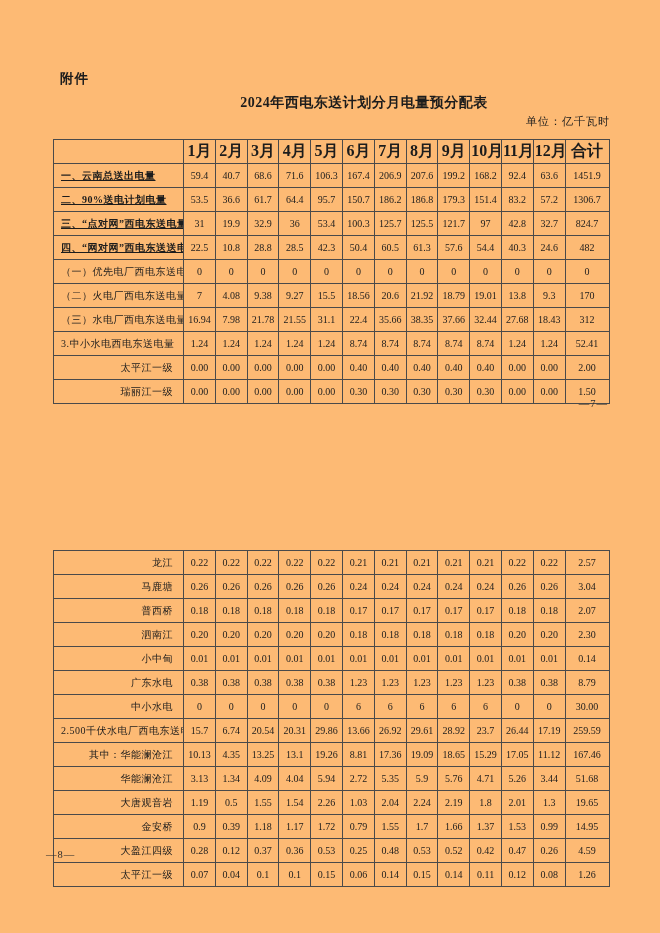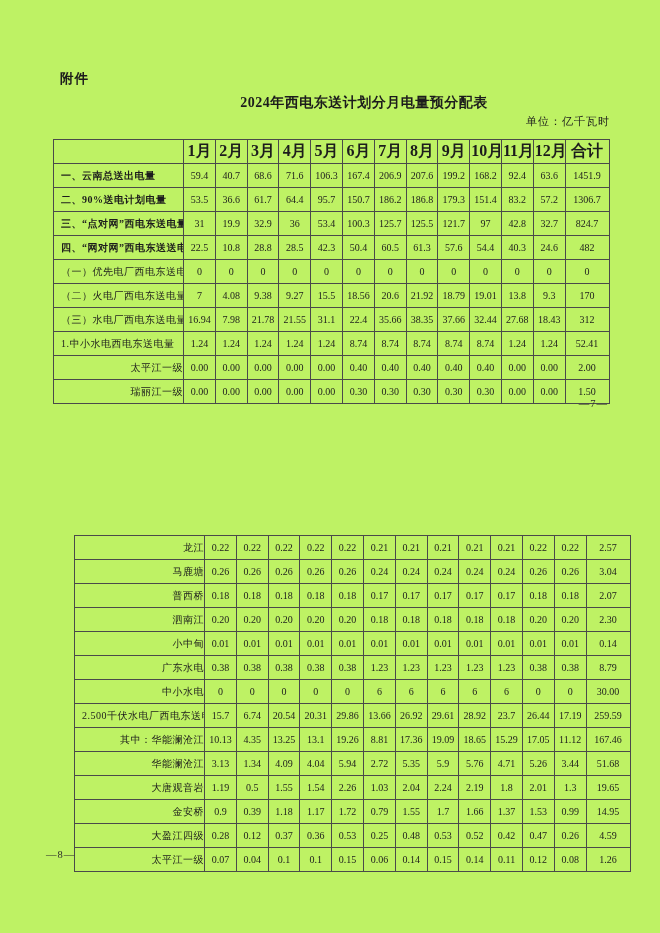--- a/index.html
+++ b/index.html
@@ -1,21 +1,21 @@
 <!DOCTYPE html>
 <html><head>
 <meta charset="utf-8">
 <style>
   html, body { margin: 0; padding: 0; background: #e8e8e8; }
   .page {
     position: relative;
     width: 660px;
     height: 933px;
     margin: 0 auto;
-    background: #bef264;
+    background: #fdba74;
     font-family: "Liberation Serif", "DejaVu Serif", serif;
     color: #1c1c1c;
     overflow: hidden;
   }
   .attachment {
     position: absolute;
     left: 60px;
     top: 70px;
     font-size: 13.5px;
     font-weight: bold;
@@ -41,38 +41,38 @@
   }
   table.grid {
     position: absolute;
     left: 53px;
     border-collapse: collapse;
     table-layout: fixed;
     width: 556px;
     border: 1.5px solid #3a3a3a;
   }
   #table1 { top: 139px; }
-  #table2 { top: 535px; margin-left: 21px; }
+  #table2 { top: 550px; }
   table.grid td, table.grid th {
     border: 1px solid #4a4a4a;
     font-size: 10px;
     font-weight: normal;
     text-align: center;
     vertical-align: middle;
     padding: 0 1px;
     height: 23px;
     line-height: 1.15;
     overflow: hidden;
     white-space: nowrap;
   }
   table.grid th { font-weight: bold; font-size: 16px; }
   td.lbl { font-size: 10.5px; letter-spacing: 0.5px; }
   td.lbl.align-left  { text-align: left;  padding-left: 7px; }
-  td.lbl.align-right { text-align: right; padding-right: 0; }
-  td.lbl.bold { font-weight: bold; }
+  td.lbl.align-right { text-align: right; padding-right: 10px; }
+  td.lbl.bold { font-weight: bold; text-decoration: underline; }
   .page-num {
     position: absolute;
     font-size: 10.5px;
     color: #2c2c2c;
     letter-spacing: 1px;
   }
   #pn7 { right: 52px; top: 398px; }
   #pn8 { left: 46px;  top: 849px; }
 </style>
 </head>
@@ -228,21 +228,21 @@
           <td>22.4</td>
           <td>35.66</td>
           <td>38.35</td>
           <td>37.66</td>
           <td>32.44</td>
           <td>27.68</td>
           <td>18.43</td>
           <td>312</td>
         </tr>
         <tr>
-          <td class="lbl align-left">1.中小水电西电东送电量</td>
+          <td class="lbl align-left">3.中小水电西电东送电量</td>
           <td>1.24</td>
           <td>1.24</td>
           <td>1.24</td>
           <td>1.24</td>
           <td>1.24</td>
           <td>8.74</td>
           <td>8.74</td>
           <td>8.74</td>
           <td>8.74</td>
           <td>8.74</td>

